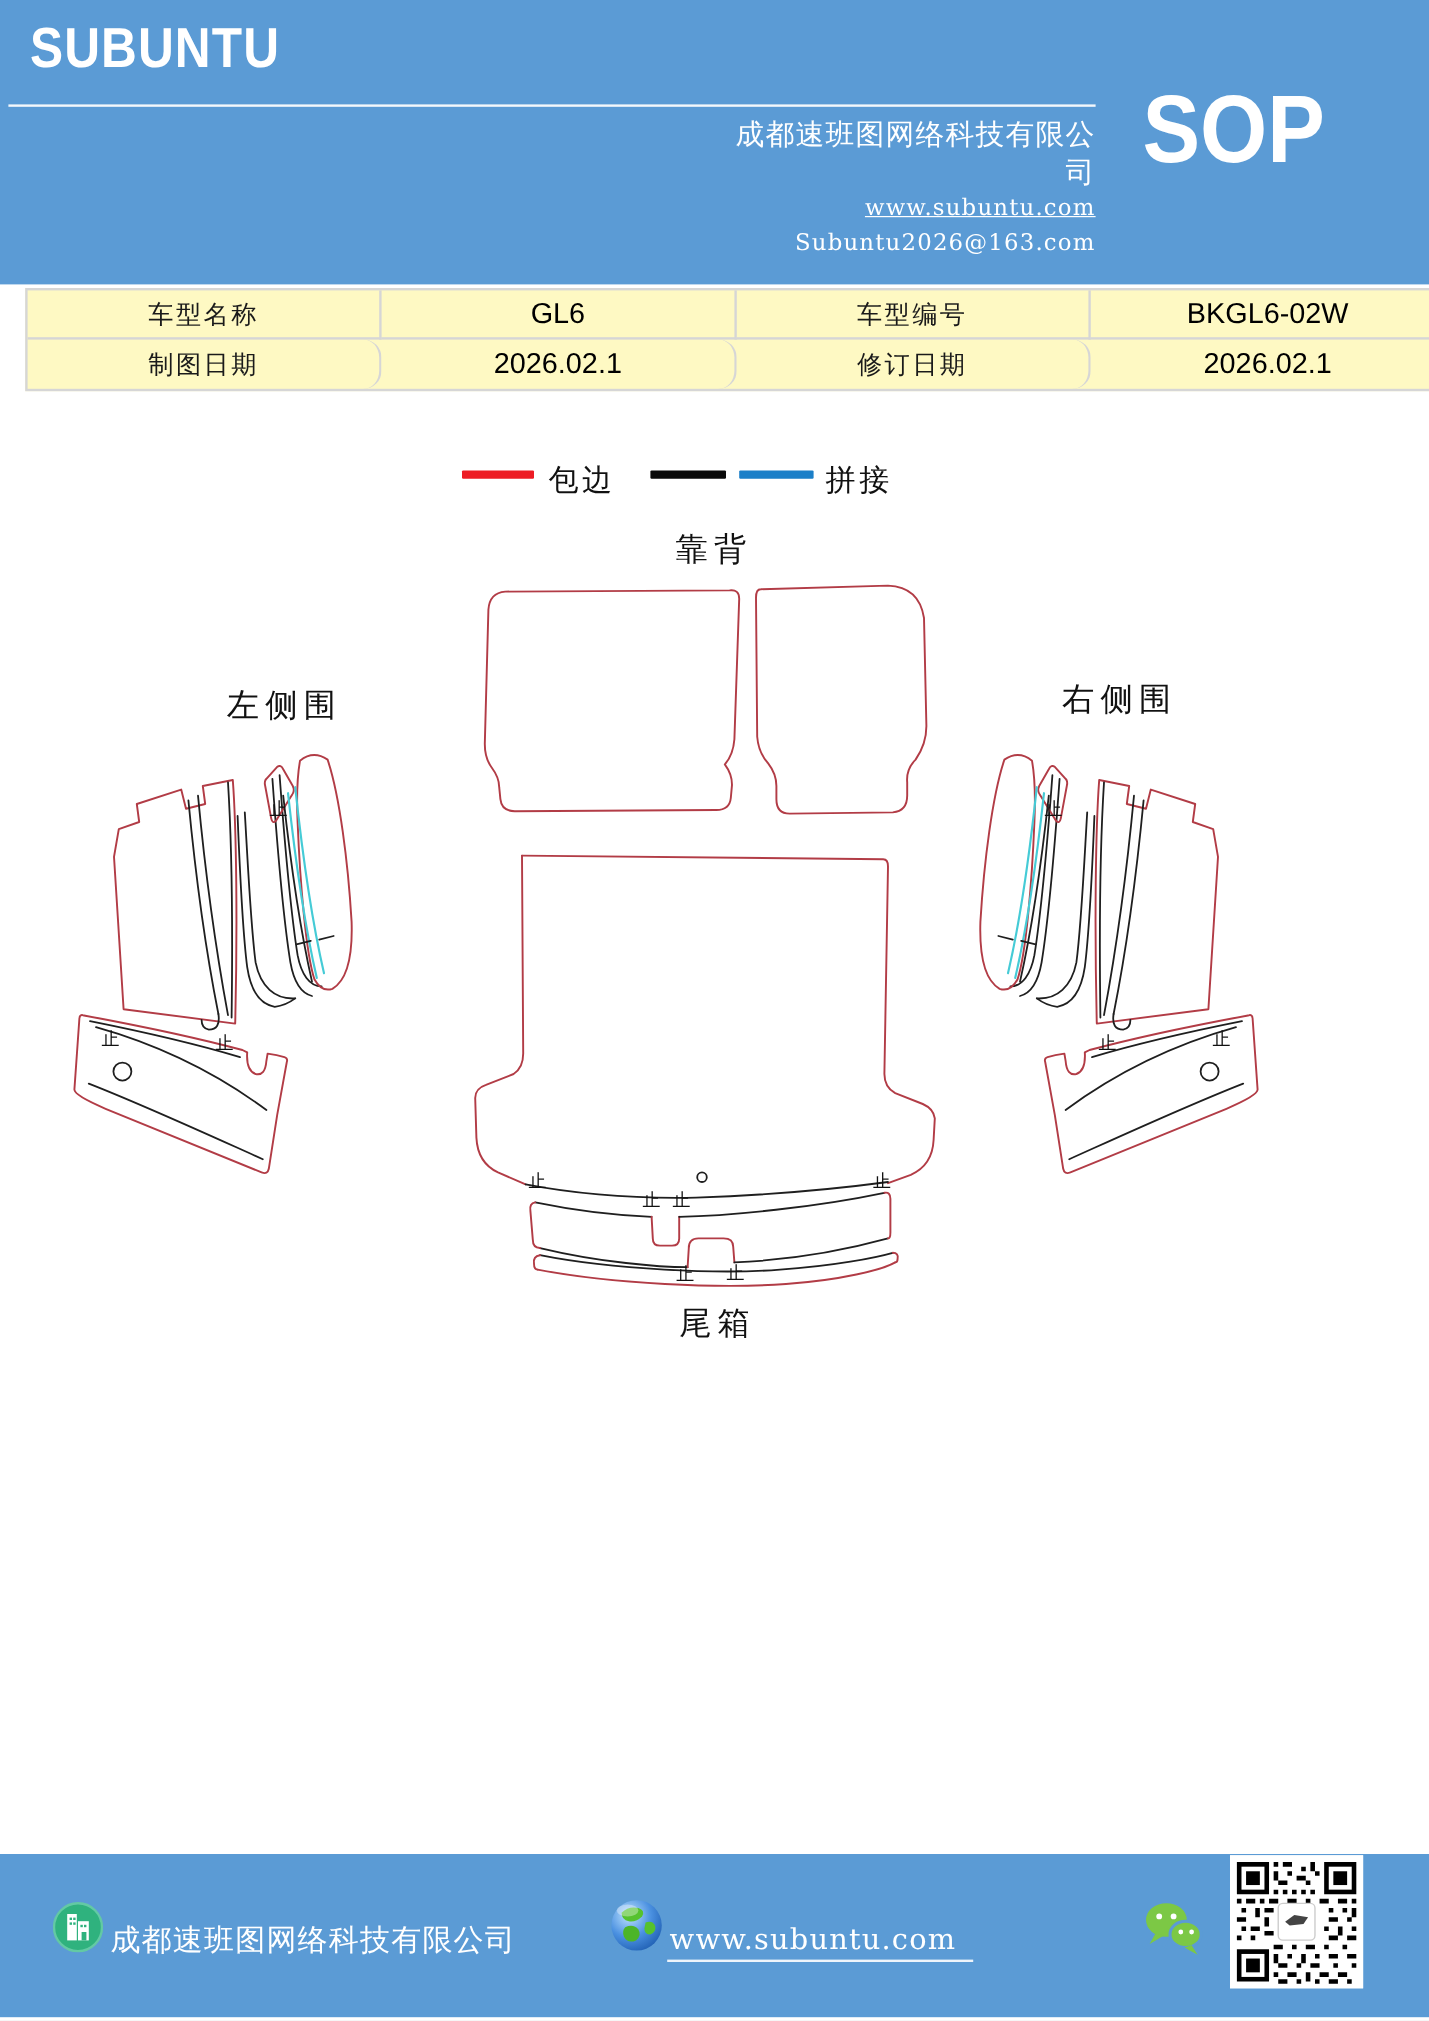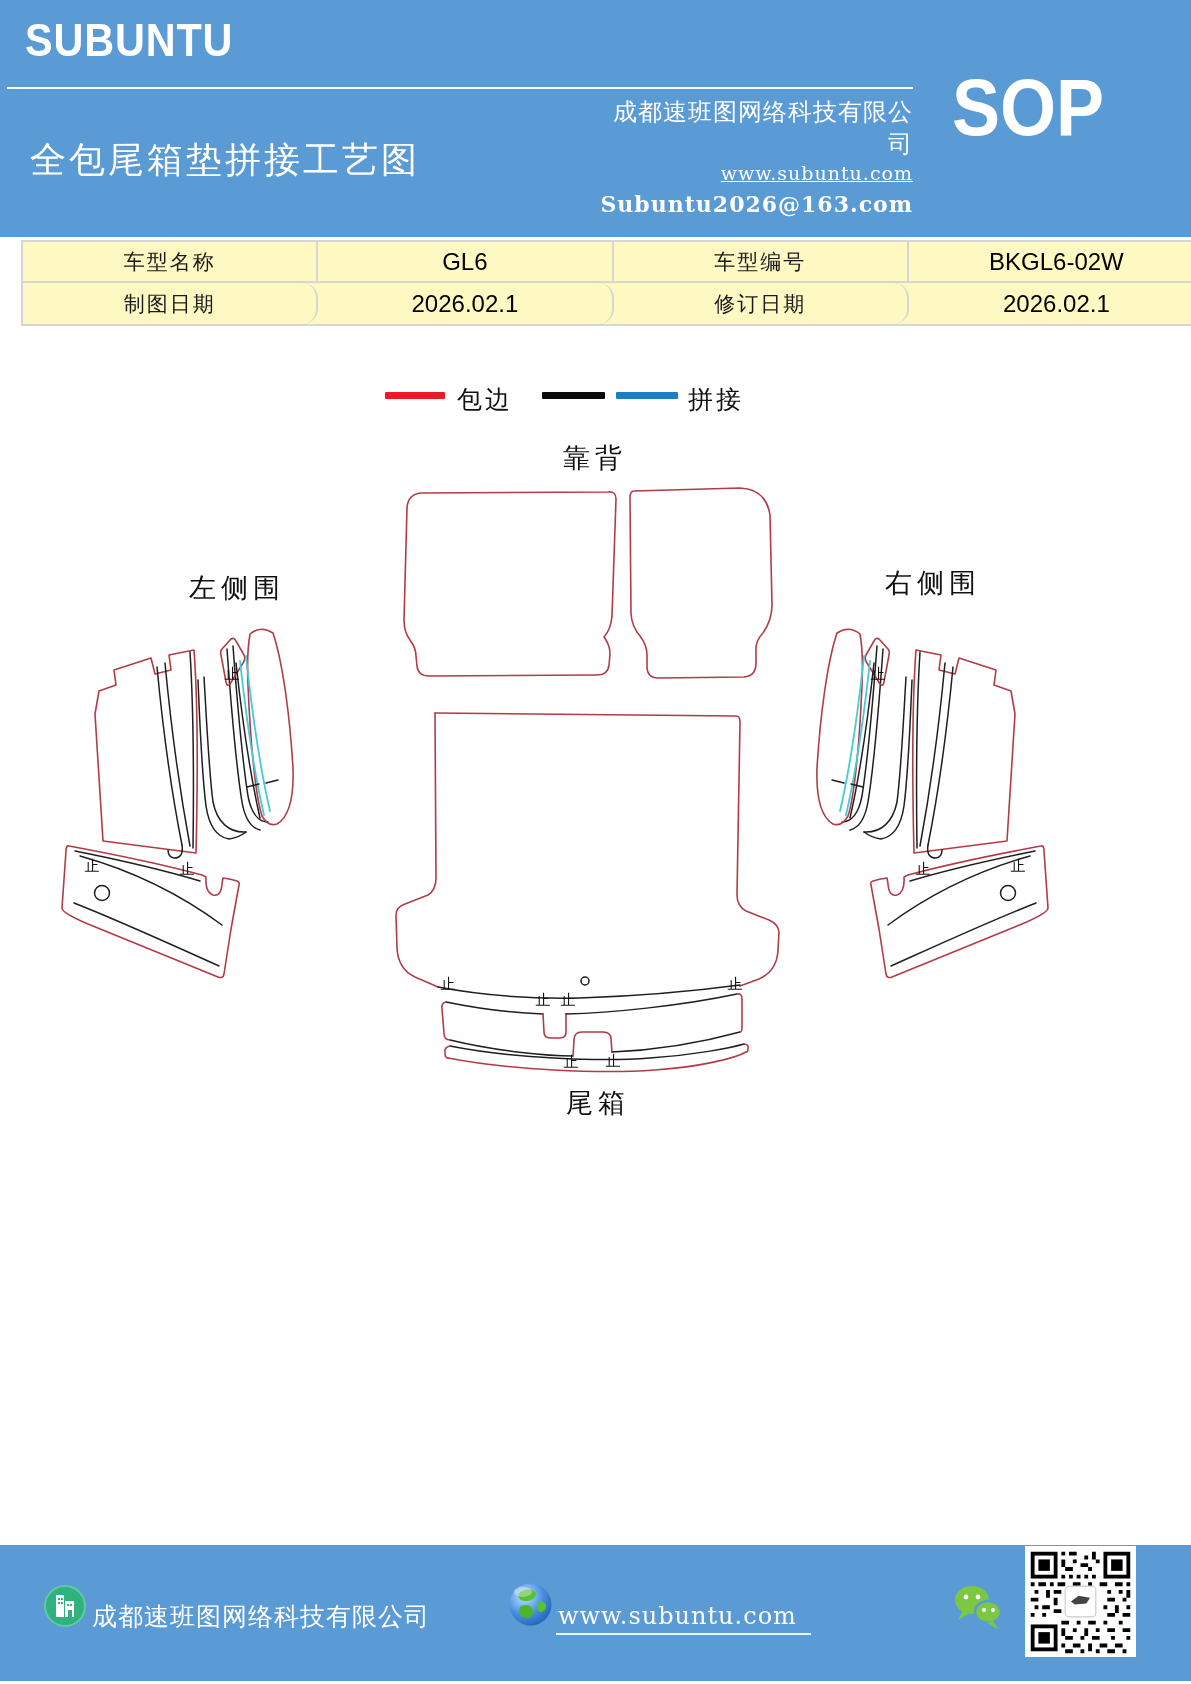--- a/index.html
+++ b/index.html
@@ -11,22 +11,22 @@
         letter-spacing:1px;transform:scaleX(.88);transform-origin:left center;
         font-family:"Liberation Sans",sans-serif;}
   .header-rule{position:absolute;left:7px;top:87px;width:906px;height:2px;background:#f4f8fc;}
   .doc-title{position:absolute;left:30px;top:136px;color:#fff;font-size:36px;letter-spacing:3px;
         font-family:"Liberation Serif",serif;}
   .header-right{position:absolute;left:600px;top:0;width:313px;text-align:right;color:#fff;}
   .header-company{position:absolute;right:0;top:96px;width:313px;font-size:24px;letter-spacing:1px;
         font-family:"Liberation Serif",serif;}
   .header-web{position:absolute;right:0;top:162px;font-size:19px;letter-spacing:1px;
         font-family:"DejaVu Serif",serif;text-decoration:underline;color:#fff;}
-  .header-mail{position:absolute;right:0;top:191px;font-size:22px;letter-spacing:1px;
-        font-family:"DejaVu Serif",serif;color:#fff;font-weight:bold;}
+  .header-mail{position:absolute;right:0;top:191px;font-size:19px;letter-spacing:1px;
+        font-family:"DejaVu Serif",serif;color:#fff;}
   .sop{position:absolute;left:952px;top:62px;color:#fff;font-size:80px;font-weight:800;
         transform:scaleX(.9);transform-origin:left center;font-family:"Liberation Sans",sans-serif;}
   
   .info-table{position:absolute;left:21px;top:240px;width:1181px;height:82px;background:#fef9c3;
         border:2px solid #d6d6d6;display:grid;grid-template-columns:repeat(4,1fr);grid-template-rows:1fr 1fr;}
   .cell{border-right:2px solid #d6d6d6;border-bottom:2px solid #d6d6d6;
         display:flex;align-items:center;justify-content:center;}
   .cell:nth-child(4n){border-right:none;}
   .cell:nth-child(n+5){border-bottom:none;border-radius:15px;}
   .cell.lab{font-family:"Liberation Serif",serif;font-size:21px;color:#1a1a1a;letter-spacing:2px;}
@@ -58,21 +58,20 @@
   .qr-box{position:absolute;left:1025px;top:1546px;width:111px;height:111px;background:#fff;}
 </style>
 </head>
 <body>
 
 <div class="page">
 
   <div class="header-band">
     <div class="logo">SUBUNTU</div>
     <div class="header-rule"></div>
-    <div class="doc-title">全包尾箱垫拼接工艺图</div>
     <div class="header-right">
       <div class="header-company">成都速班图网络科技有限公司</div>
       <div class="header-web">www.subuntu.com</div>
       <div class="header-mail">Subuntu2026@163.com</div>
     </div>
     <div class="sop">SOP</div>
   </div>
 
   <div class="info-table">
     <div class="cell lab">车型名称</div>

